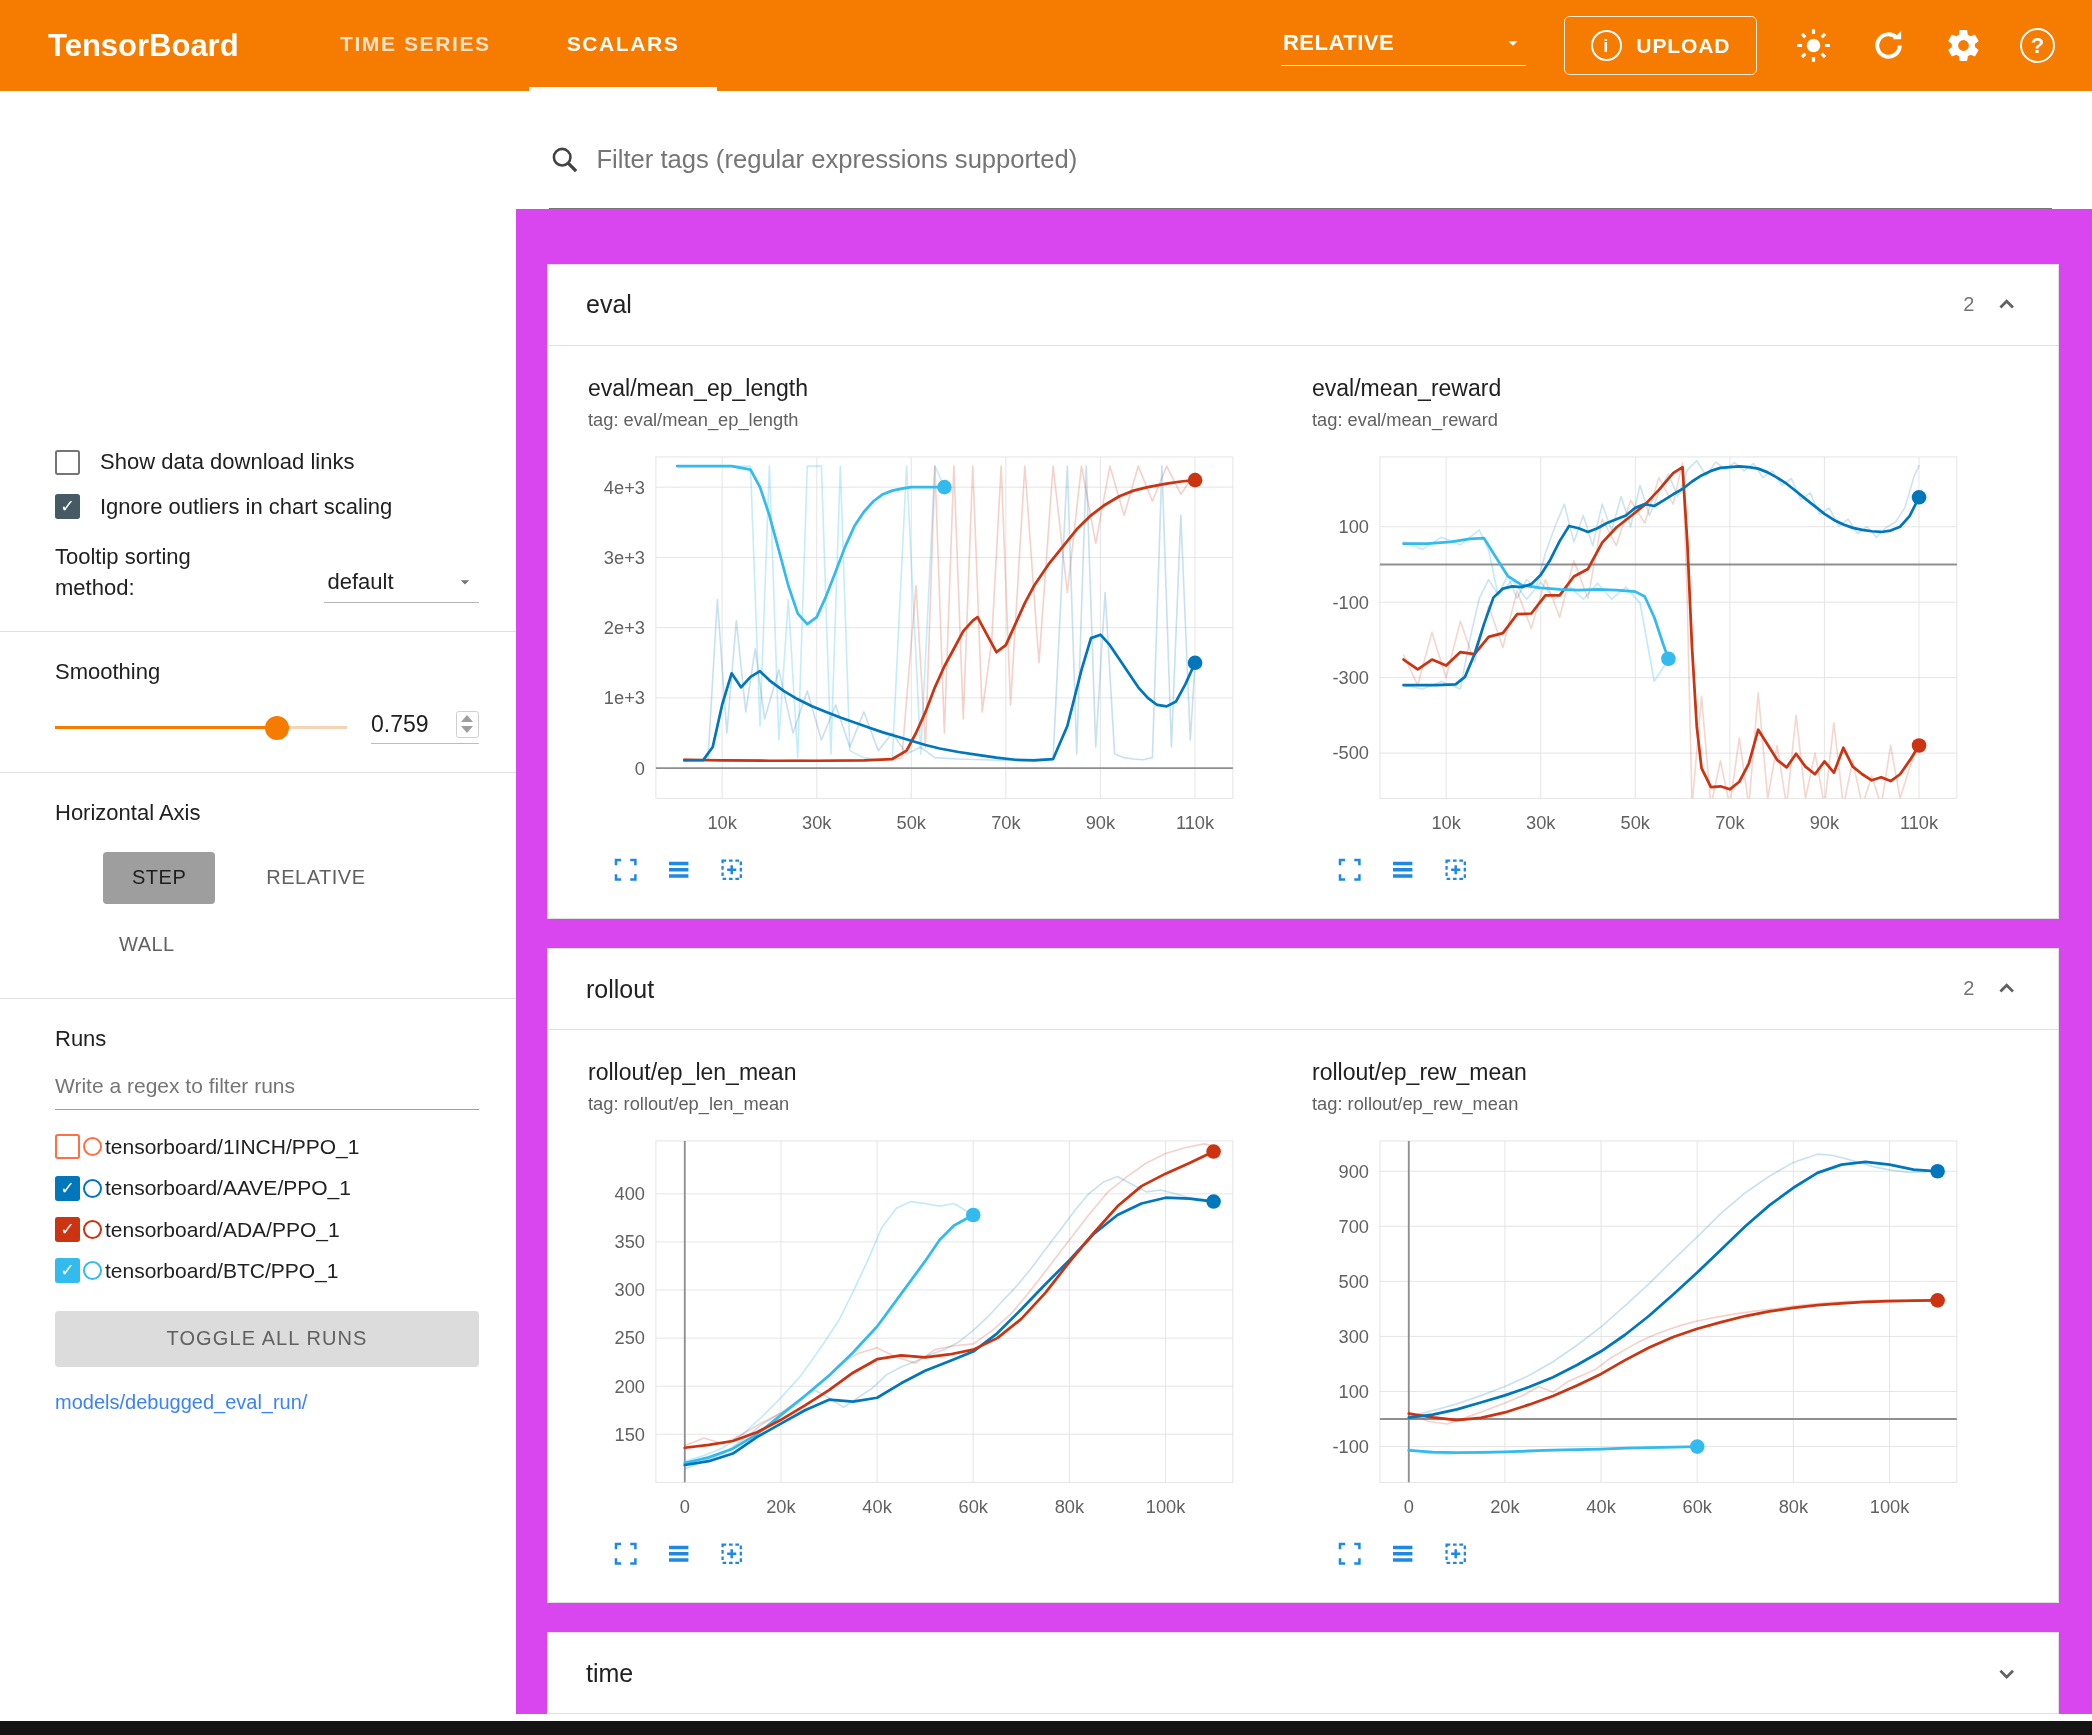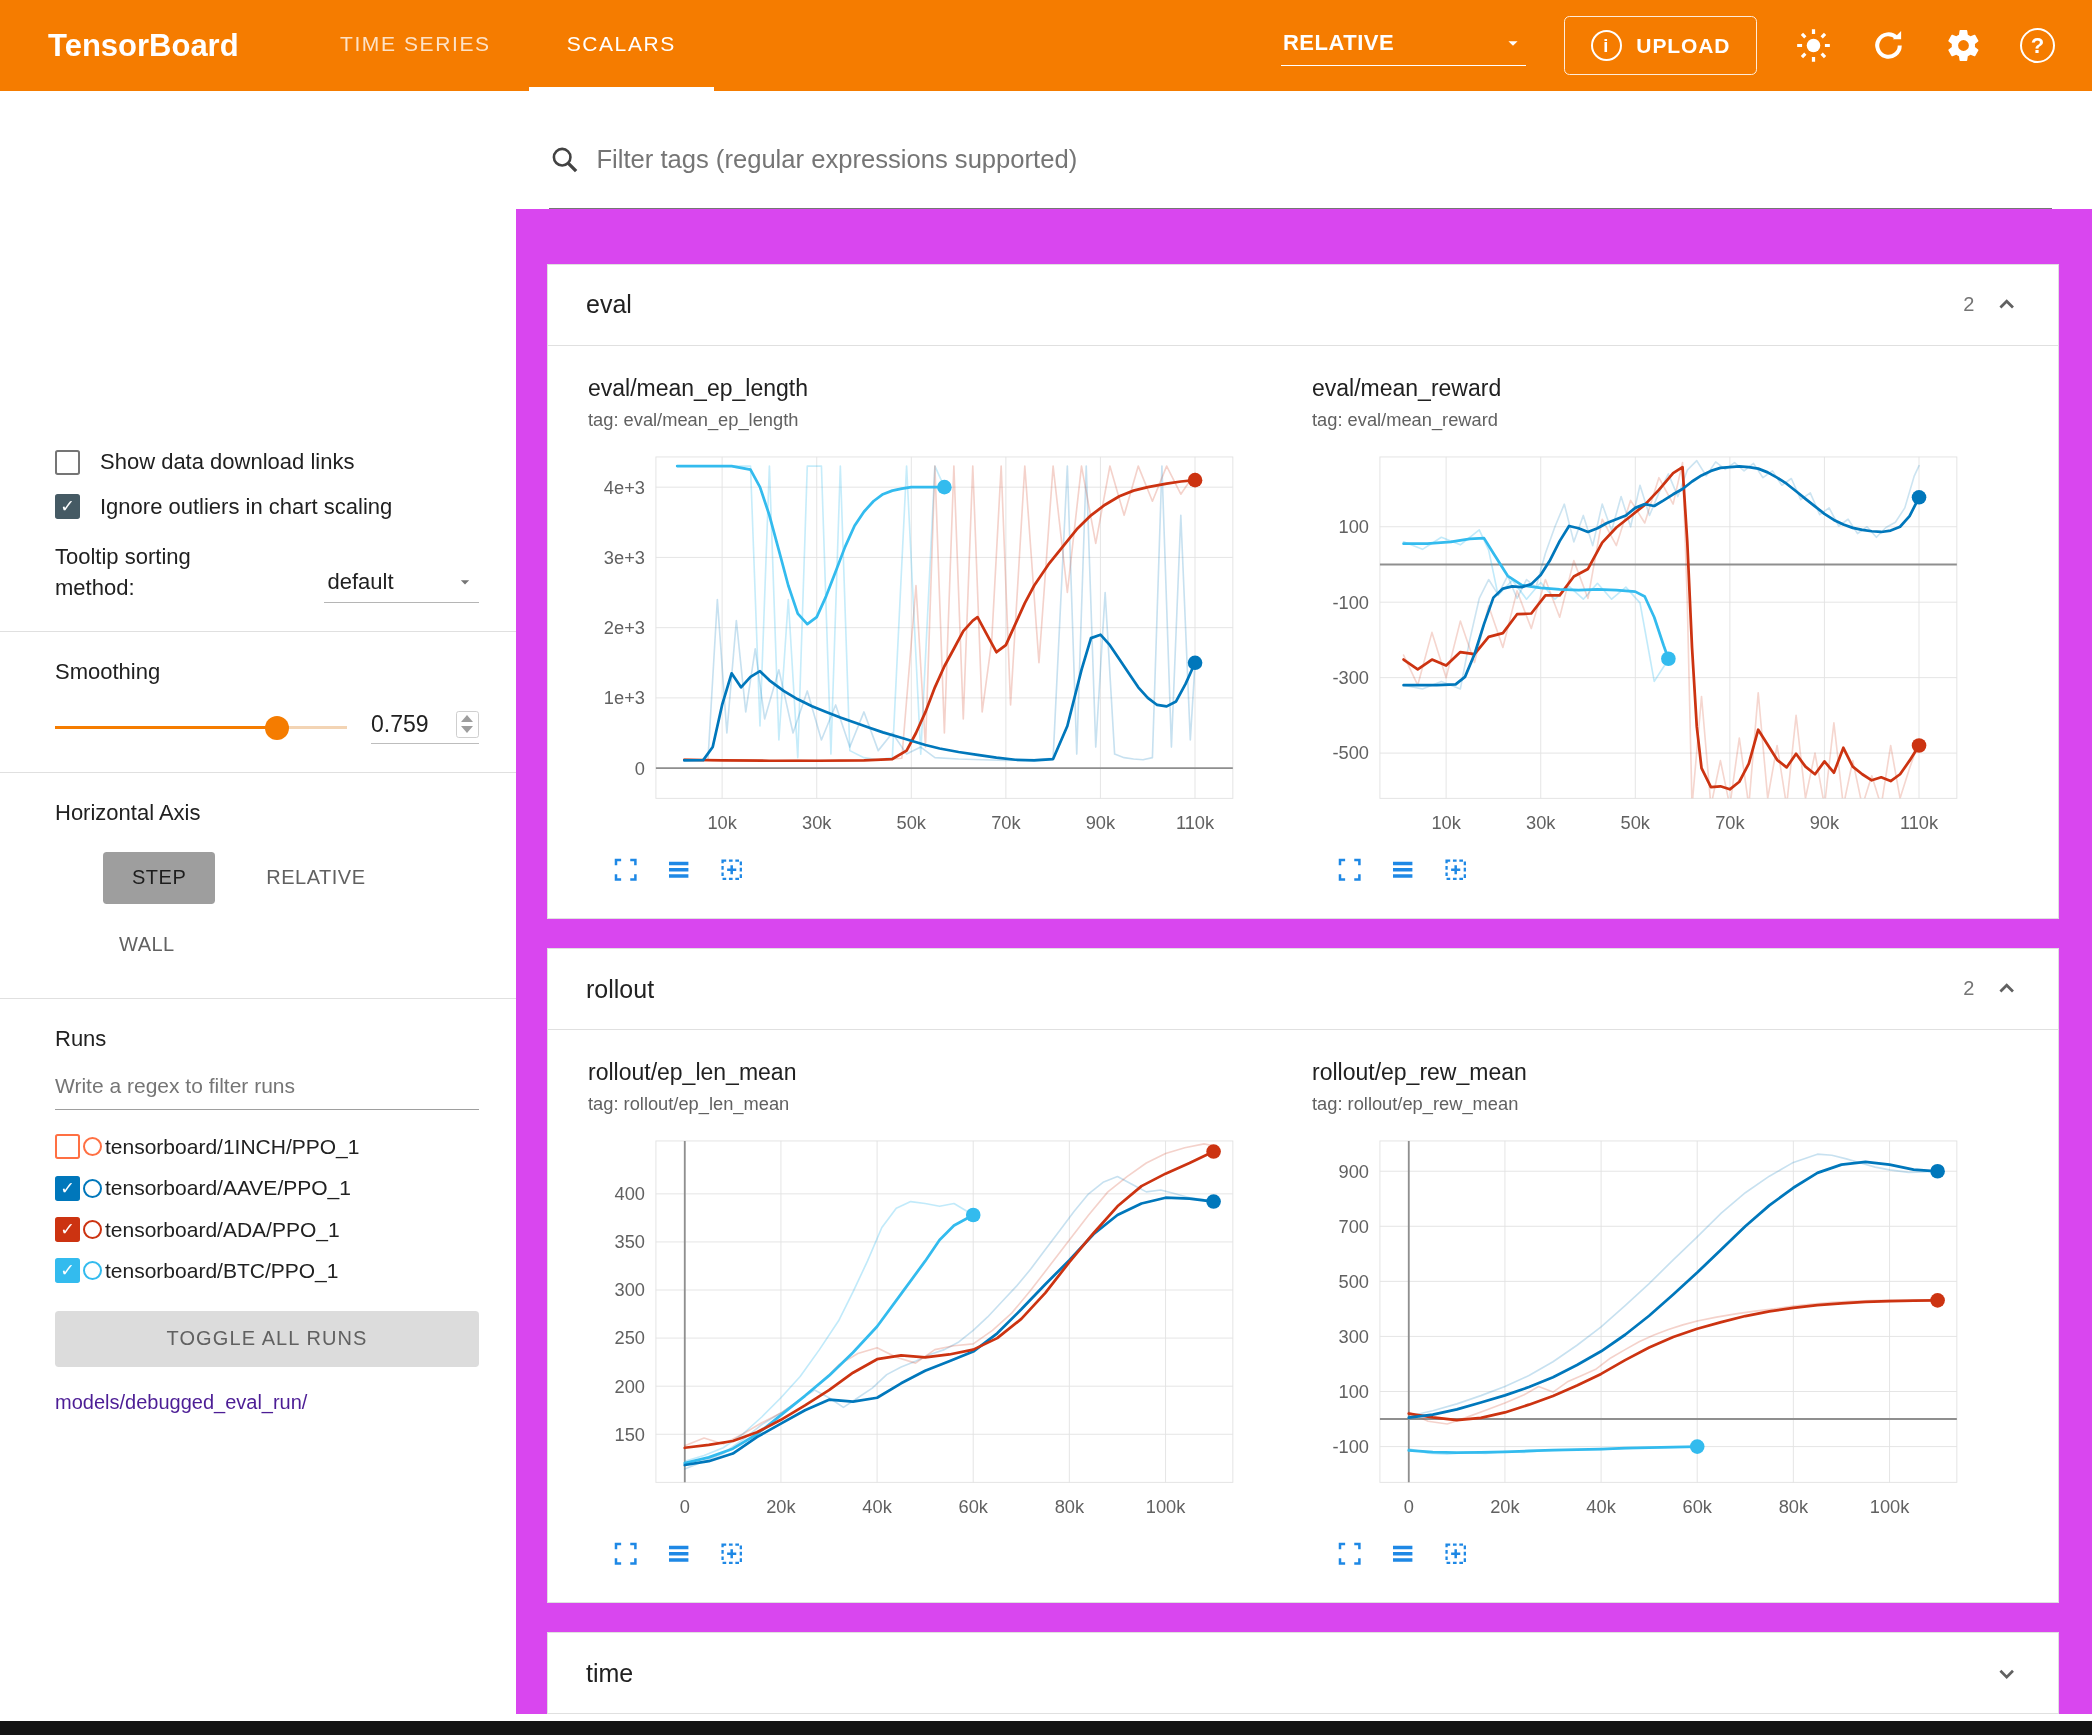--- a/index.html
+++ b/index.html
@@ -4,21 +4,21 @@
 <style>
 *{margin:0;padding:0;box-sizing:border-box;}
 html,body{width:2092px;height:1735px;overflow:hidden;background:#fff;
   font-family:"Liberation Sans","DejaVu Sans",sans-serif;color:#212121;}
 .page{position:relative;width:100%;height:100%;display:flex;flex-direction:column;}
 
 
 .topbar{height:91px;background:#f57c00;display:flex;align-items:stretch;color:#fff;flex:0 0 auto;padding-right:37px;}
 .logo{display:flex;align-items:center;font-size:31px;font-weight:bold;padding-left:48px;width:302px;}
 .tabs{display:flex;}
-.tab{display:flex;align-items:center;padding:0 38px;font-size:21px;font-weight:400;letter-spacing:1.6px;
+.tab{display:flex;align-items:center;padding:0 38px;font-size:21px;font-weight:700;letter-spacing:1.6px;
   color:rgba(255,255,255,.78);cursor:pointer;border-bottom:4.6px solid transparent;}
 .tab.active{color:#fff;border-bottom-color:#fff;}
 .top-right{margin-left:auto;display:flex;align-items:center;gap:38px;}
 .status-select{display:flex;align-items:center;justify-content:space-between;width:245px;
   border-bottom:1.8px solid #fff;padding:5.5px 1.8px 9.1px;font-size:22px;font-weight:700;letter-spacing:0.5px;cursor:pointer;}
 .upload-btn{display:flex;align-items:center;gap:14.6px;background:transparent;border:1.8px solid rgba(255,255,255,.85);
   border-radius:5.5px;color:#fff;font-size:21px;font-weight:700;letter-spacing:0.9px;padding:12.8px 25.6px;cursor:pointer;font-family:inherit;}
 .info-icon{display:inline-flex;align-items:center;justify-content:center;width:31px;height:31px;border:2.7px solid #fff;
   border-radius:50%;font-size:18.3px;font-weight:700;}
 .hicon{display:inline-flex;align-items:center;justify-content:center;cursor:pointer;line-height:1;}
@@ -61,21 +61,21 @@
 .runs-filter{width:100%;border:none;border-bottom:0.9px solid #9e9e9e;font-size:21px;padding:7.3px 0 11px;outline:none;
   font-family:inherit;margin-bottom:24px;background:transparent;}
 .runs-filter::placeholder{color:#757575;}
 .run-row{display:flex;align-items:center;gap:3px;margin-bottom:16.4px;cursor:pointer;}
 .run-cb{width:25px;height:25px;border:2.7px solid;border-radius:2.7px;display:flex;align-items:center;justify-content:center;
   font-size:17.4px;color:#fff;font-weight:bold;flex:0 0 auto;}
 .run-ring{width:19px;height:19px;border:2.7px solid;border-radius:50%;flex:0 0 auto;}
 .run-name{font-size:21px;white-space:nowrap;}
 .toggle-all{width:100%;margin-top:11px;background:#dcdcdc;border:none;border-radius:3.7px;color:#616161;font-size:20px;
   letter-spacing:1.1px;padding:16.4px 0;cursor:pointer;font-family:inherit;}
-.runs-footer{margin-top:24px;font-size:20px;color:#4c1d95;}
+.runs-footer{margin-top:24px;font-size:20px;color:#3b82f6;}
 
 
 .filter-row{background:#fff;flex:0 0 auto;height:97px;display:flex;align-items:center;padding:0 40px 0 33px;}
 .filter-inner{flex:1;display:flex;align-items:center;gap:16.4px;border-bottom:0.9px solid #757575;height:100%;}
 .filter-input{flex:1;border:none;outline:none;font-size:25.6px;font-family:inherit;background:transparent;}
 .filter-input::placeholder{color:#757575;}
 .card{background:#fff;border:0.9px solid #e0e0e0;margin:29px 33px 0 31px;}
 .card.first{margin-top:55px;}
 .card-head{display:flex;align-items:center;height:80px;padding:0 38px;cursor:pointer;}
 .card-title{font-size:25px;}

